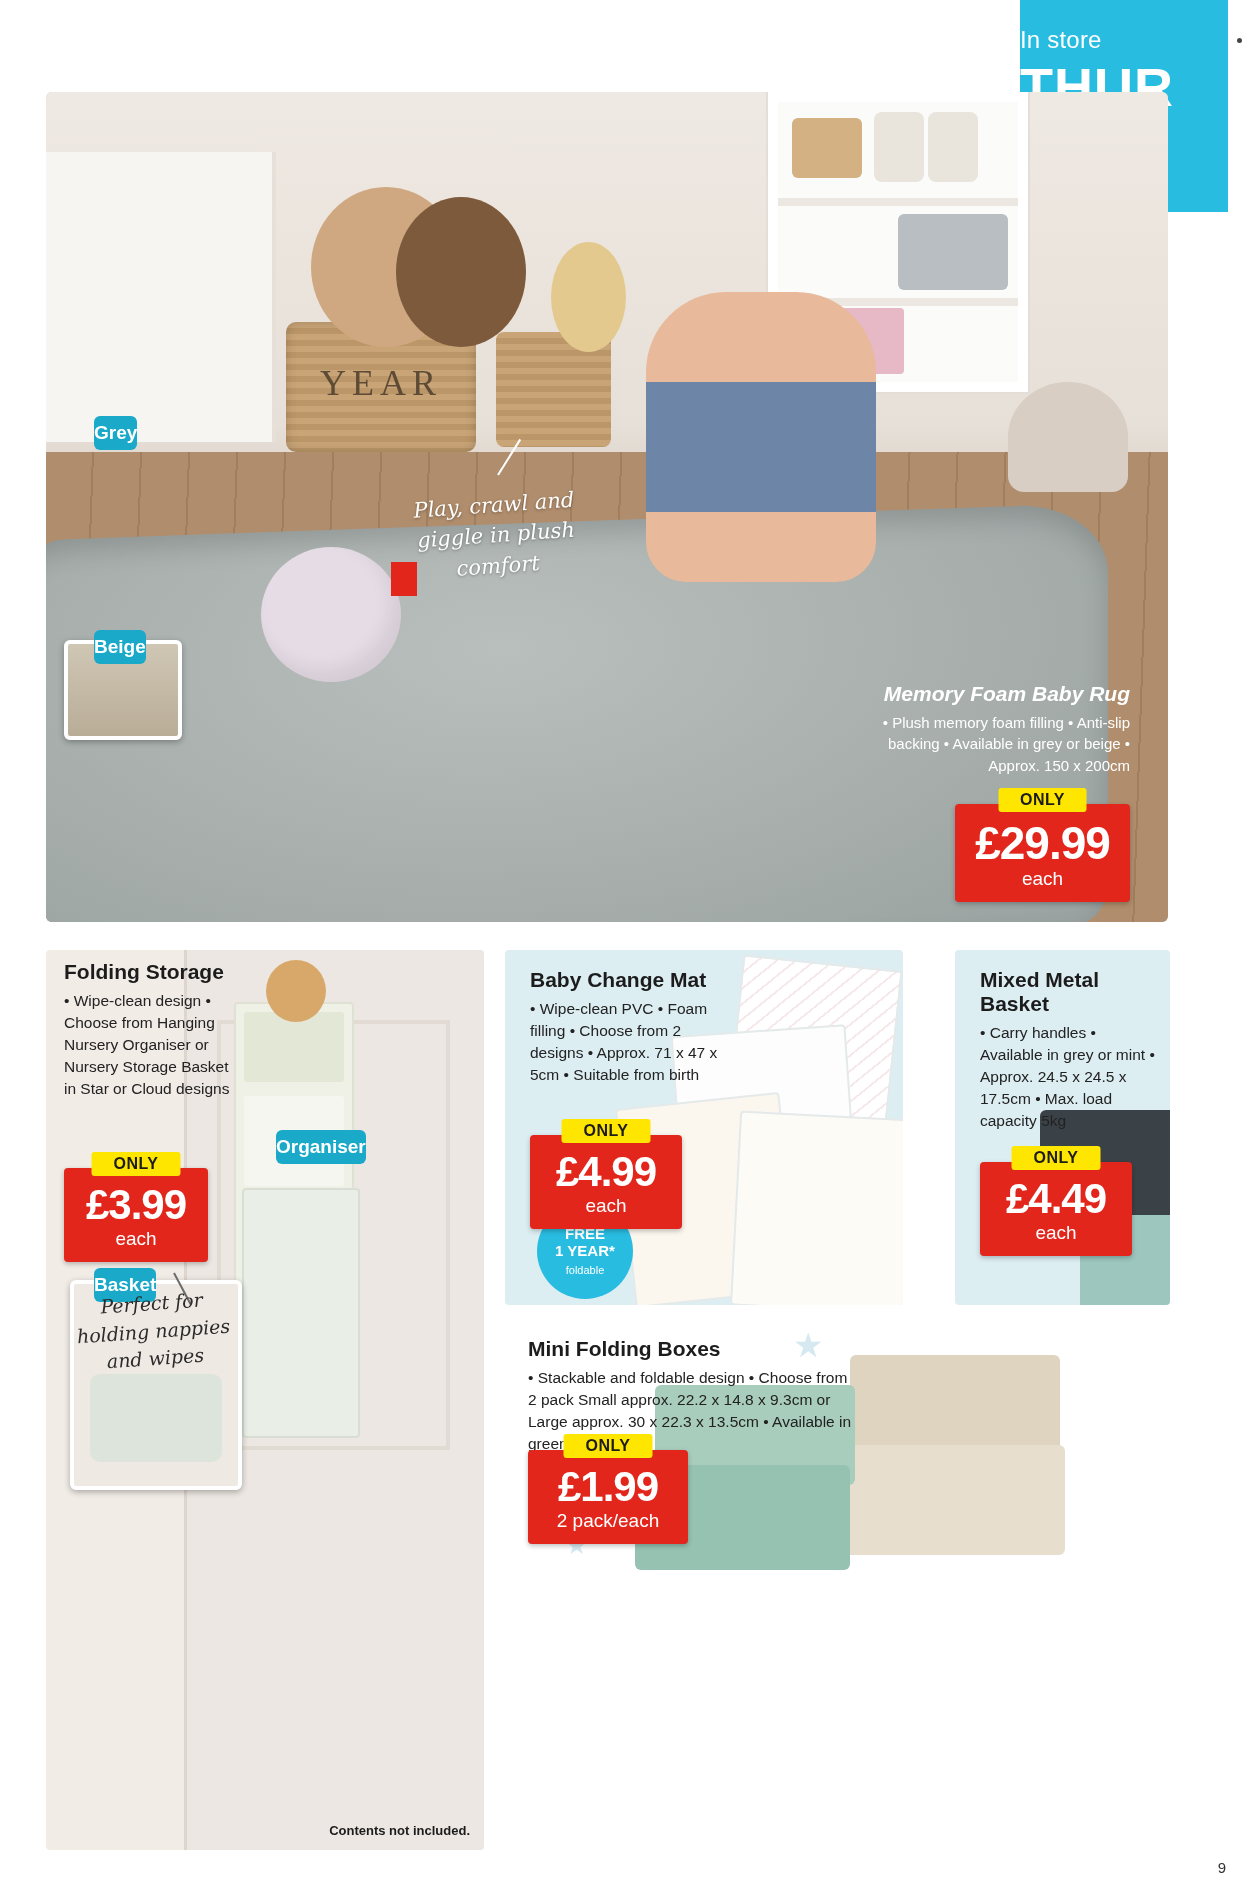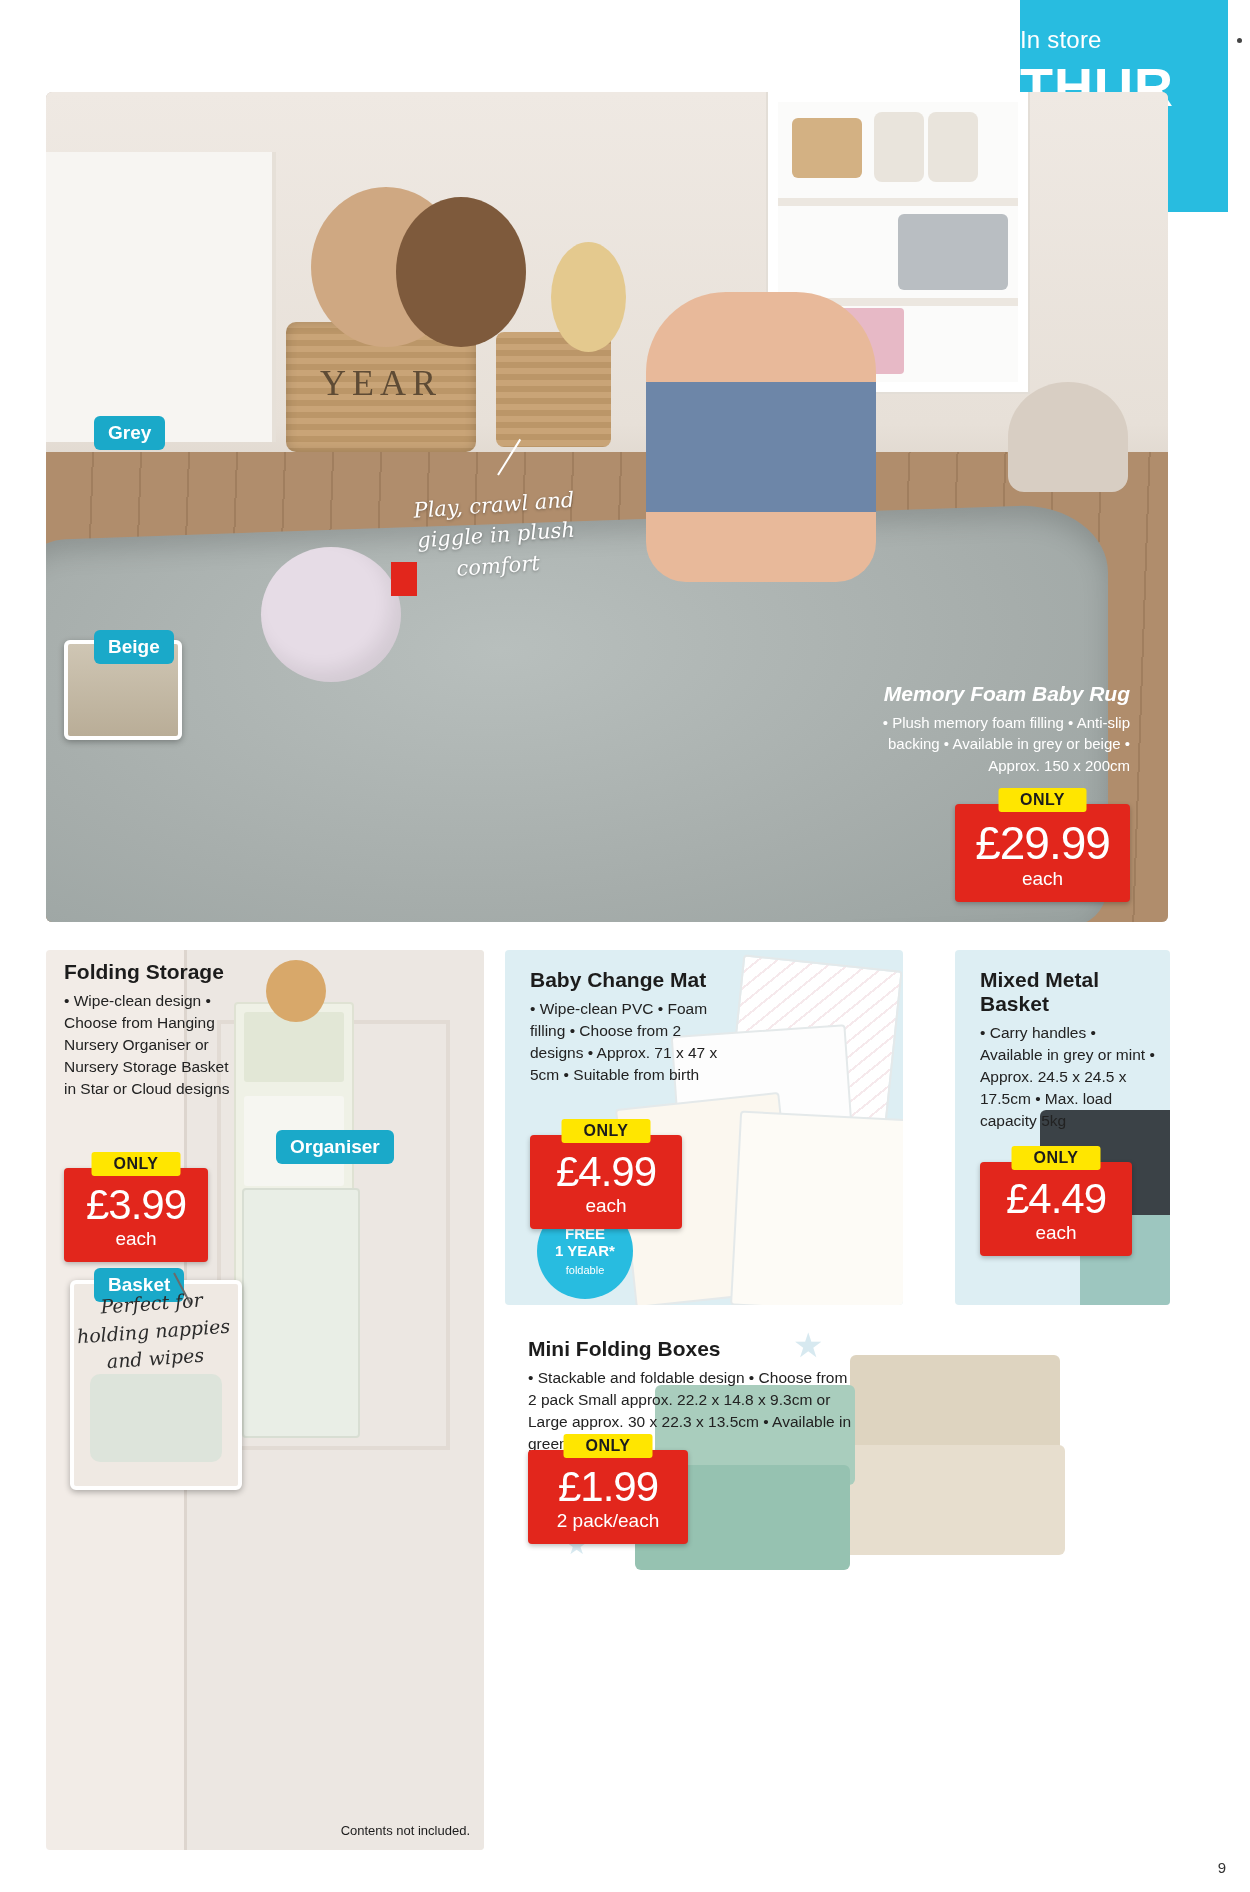--- a/index.html
+++ b/index.html
@@ -88,21 +88,21 @@
   .hero .catpouffe {
     position:absolute; left: 215px; top: 455px; width: 140px; height: 135px;
     background:#e6dce6; border-radius:50%;
     box-shadow: inset -10px -12px 18px rgba(0,0,0,.08);
   }
   .hero .tag-red { position:absolute; left:345px; top:470px; width:26px; height:34px; background:#e2261c;}
 
   .swatch-label {
     position:absolute;
     background:#1aa9c9; color:#fff; font-weight:bold; font-size:19px;
-    padding: 6px 14px; border-radius: 6px;
+    padding: 6px 0; border-radius: 6px;
   }
   .swatch-box {
     position:absolute;
     border:4px solid #fff; border-radius:6px;
     box-shadow: 0 2px 6px rgba(0,0,0,.3);
   }
 
   .handwrite {
     position:absolute; color:#fff; font-family:"DejaVu Serif",serif;
     font-style: italic; font-size: 21px; line-height: 1.45; text-align:center;
@@ -123,33 +123,33 @@
   .price {
     background:#e2261c; color:#fff; border-radius:4px; text-align:center;
     position:relative; padding: 16px 14px 12px;
     box-shadow: 0 2px 5px rgba(0,0,0,.25);
   }
   .price .only {
     position:absolute; top:-16px; left:50%; transform:translateX(-50%);
     background:#ffe600; color:#1c1c1c; font-weight:bold; font-size:16px;
     padding: 3px 22px; border-radius:3px; letter-spacing:.5px;
   }
-  .price .amount { font-size: 46px; font-weight: normal; line-height: 1; letter-spacing:-1px;}
+  .price .amount { font-size: 46px; font-weight: bold; line-height: 1; letter-spacing:-1px;}
   .price .unit { font-size: 19px; margin-top: 2px; }
 
   
   .panel-nursery {
     position:absolute; left:46px; top: 950px; width: 438px; height: 900px;
     background:#f2ece7; border-radius:4px; overflow:hidden;
   }
   .panel-nursery .door {
     position:absolute; right:0; top:0; bottom:0; width: 300px; background:#ece7e2; border-left:3px solid #ddd5ce;
   }
   .panel-nursery .door-panel{ position:absolute; left:30px; right:34px; top:70px; height:430px; border:4px solid #e2dbd4;}
-  .contents-note { position:absolute; right: 14px; bottom: 12px; font-size: 13px; font-weight:normal; color:#1c1c1c;}
+  .contents-note { position:absolute; right: 14px; bottom: 12px; font-size: 13px; font-weight:bold; color:#1c1c1c;}
 
   
   .panel-mat {
     position:absolute; left: 505px; top: 950px; width: 398px; height: 355px;
     background:#ddeef3; border-radius:4px; overflow:hidden;
   }
   .mat-sheet { position:absolute; background:#fff; border:2px solid #e4e9ea; border-radius:4px;}
   .free-badge {
     position:absolute; left: 32px; bottom: 6px; width: 96px; height: 96px;
     background:#28bce0; color:#fff; border-radius:50%; text-align:center;

